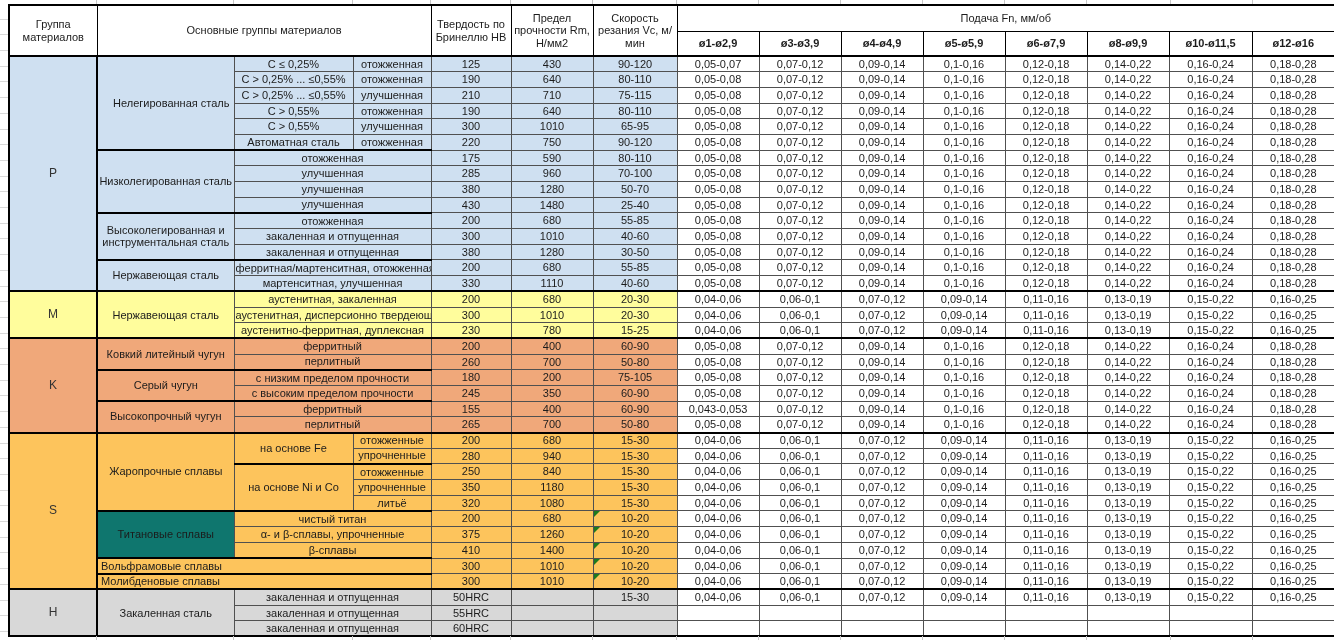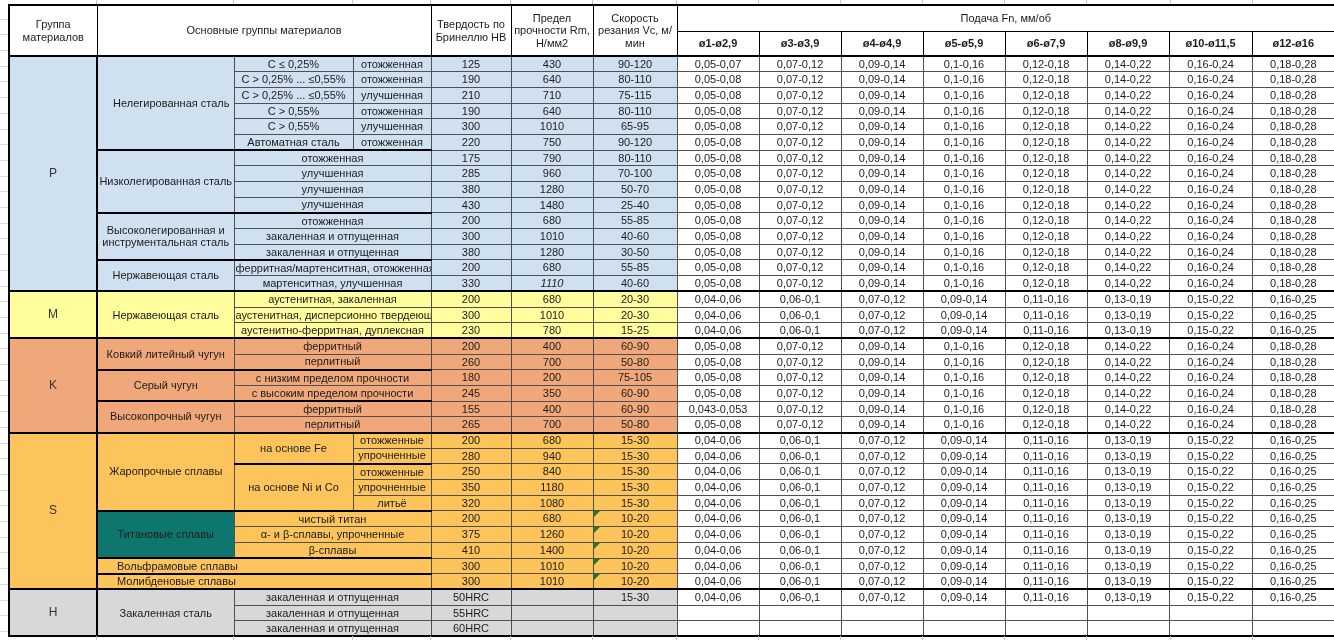--- a/index.html
+++ b/index.html
@@ -9,21 +9,21 @@
   th,td{border:1px solid #505050;padding:0 1px;text-align:center;vertical-align:middle;
         font-size:11px;line-height:1.15;color:#1c1c1c;overflow:hidden;}
   thead th{border:1px solid #000;background:#fff;font-weight:normal;}
   thead tr:nth-child(1){height:26px;margin-left:20px;}
   thead tr:nth-child(2){height:25px;}
   tbody tr{height:15.7px;}
   th.dia{font-weight:bold;}
   td.gcode{border-left:2px solid #000;border-right:2px solid #000;font-size:12px;color:#333;}
   td.gt{border-top:2px solid #000;}
   td.ft{border-top:2px solid #000;}
-  td.left{text-align:left;padding-left:19px;}
+  td.left{text-align:left;padding-left:3px;}
   td.clip{white-space:nowrap;}
   td.feed{background:#ffffff;}
   td.val{position:relative;}
   td.note::before{content:"";position:absolute;left:0;top:0;width:0;height:0;
       border-top:6px solid #1e7a1e;border-right:6px solid transparent;}
   .stub{position:absolute;width:1px;height:4px;background:#c8c8c8;}
   .leftstrip{position:absolute;left:0;top:4px;width:8px;height:632px;
       background:repeating-linear-gradient(to bottom,transparent 0px,transparent 14.7px,#d8d8d8 14.7px,#d8d8d8 15.7px);}
 </style>
 </head>
@@ -160,21 +160,21 @@
           <td class="feed">0,1-0,16</td>
           <td class="feed">0,12-0,18</td>
           <td class="feed">0,14-0,22</td>
           <td class="feed">0,16-0,24</td>
           <td class="feed">0,18-0,28</td>
         </tr>
         <tr>
           <td rowspan="4" class="sub ft" style="background: rgb(207, 224, 241);">Низколегированная сталь</td>
           <td colspan="2" class="sub ft" style="background: rgb(207, 224, 241);">отожженная</td>
           <td class="val" style="background: rgb(207, 224, 241);">175</td>
-          <td class="val" style="background: rgb(207, 224, 241);">790</td>
+          <td class="val" style="background: rgb(207, 224, 241);">590</td>
           <td class="val" style="background: rgb(207, 224, 241);">80-110</td>
           <td class="feed">0,05-0,08</td>
           <td class="feed">0,07-0,12</td>
           <td class="feed">0,09-0,14</td>
           <td class="feed">0,1-0,16</td>
           <td class="feed">0,12-0,18</td>
           <td class="feed">0,14-0,22</td>
           <td class="feed">0,16-0,24</td>
           <td class="feed">0,18-0,28</td>
         </tr>
@@ -274,21 +274,21 @@
           <td class="feed">0,09-0,14</td>
           <td class="feed">0,1-0,16</td>
           <td class="feed">0,12-0,18</td>
           <td class="feed">0,14-0,22</td>
           <td class="feed">0,16-0,24</td>
           <td class="feed">0,18-0,28</td>
         </tr>
         <tr>
           <td colspan="2" class="sub" style="background: rgb(207, 224, 241);">мартенситная, улучшенная</td>
           <td class="val" style="background: rgb(207, 224, 241);">330</td>
-          <td class="val" style="background: rgb(207, 224, 241); font-style: italic;">1110</td>
+          <td class="val" style="background: rgb(207, 224, 241);">1110</td>
           <td class="val" style="background: rgb(207, 224, 241);">40-60</td>
           <td class="feed">0,05-0,08</td>
           <td class="feed">0,07-0,12</td>
           <td class="feed">0,09-0,14</td>
           <td class="feed">0,1-0,16</td>
           <td class="feed">0,12-0,18</td>
           <td class="feed">0,14-0,22</td>
           <td class="feed">0,16-0,24</td>
           <td class="feed">0,18-0,28</td>
         </tr>

